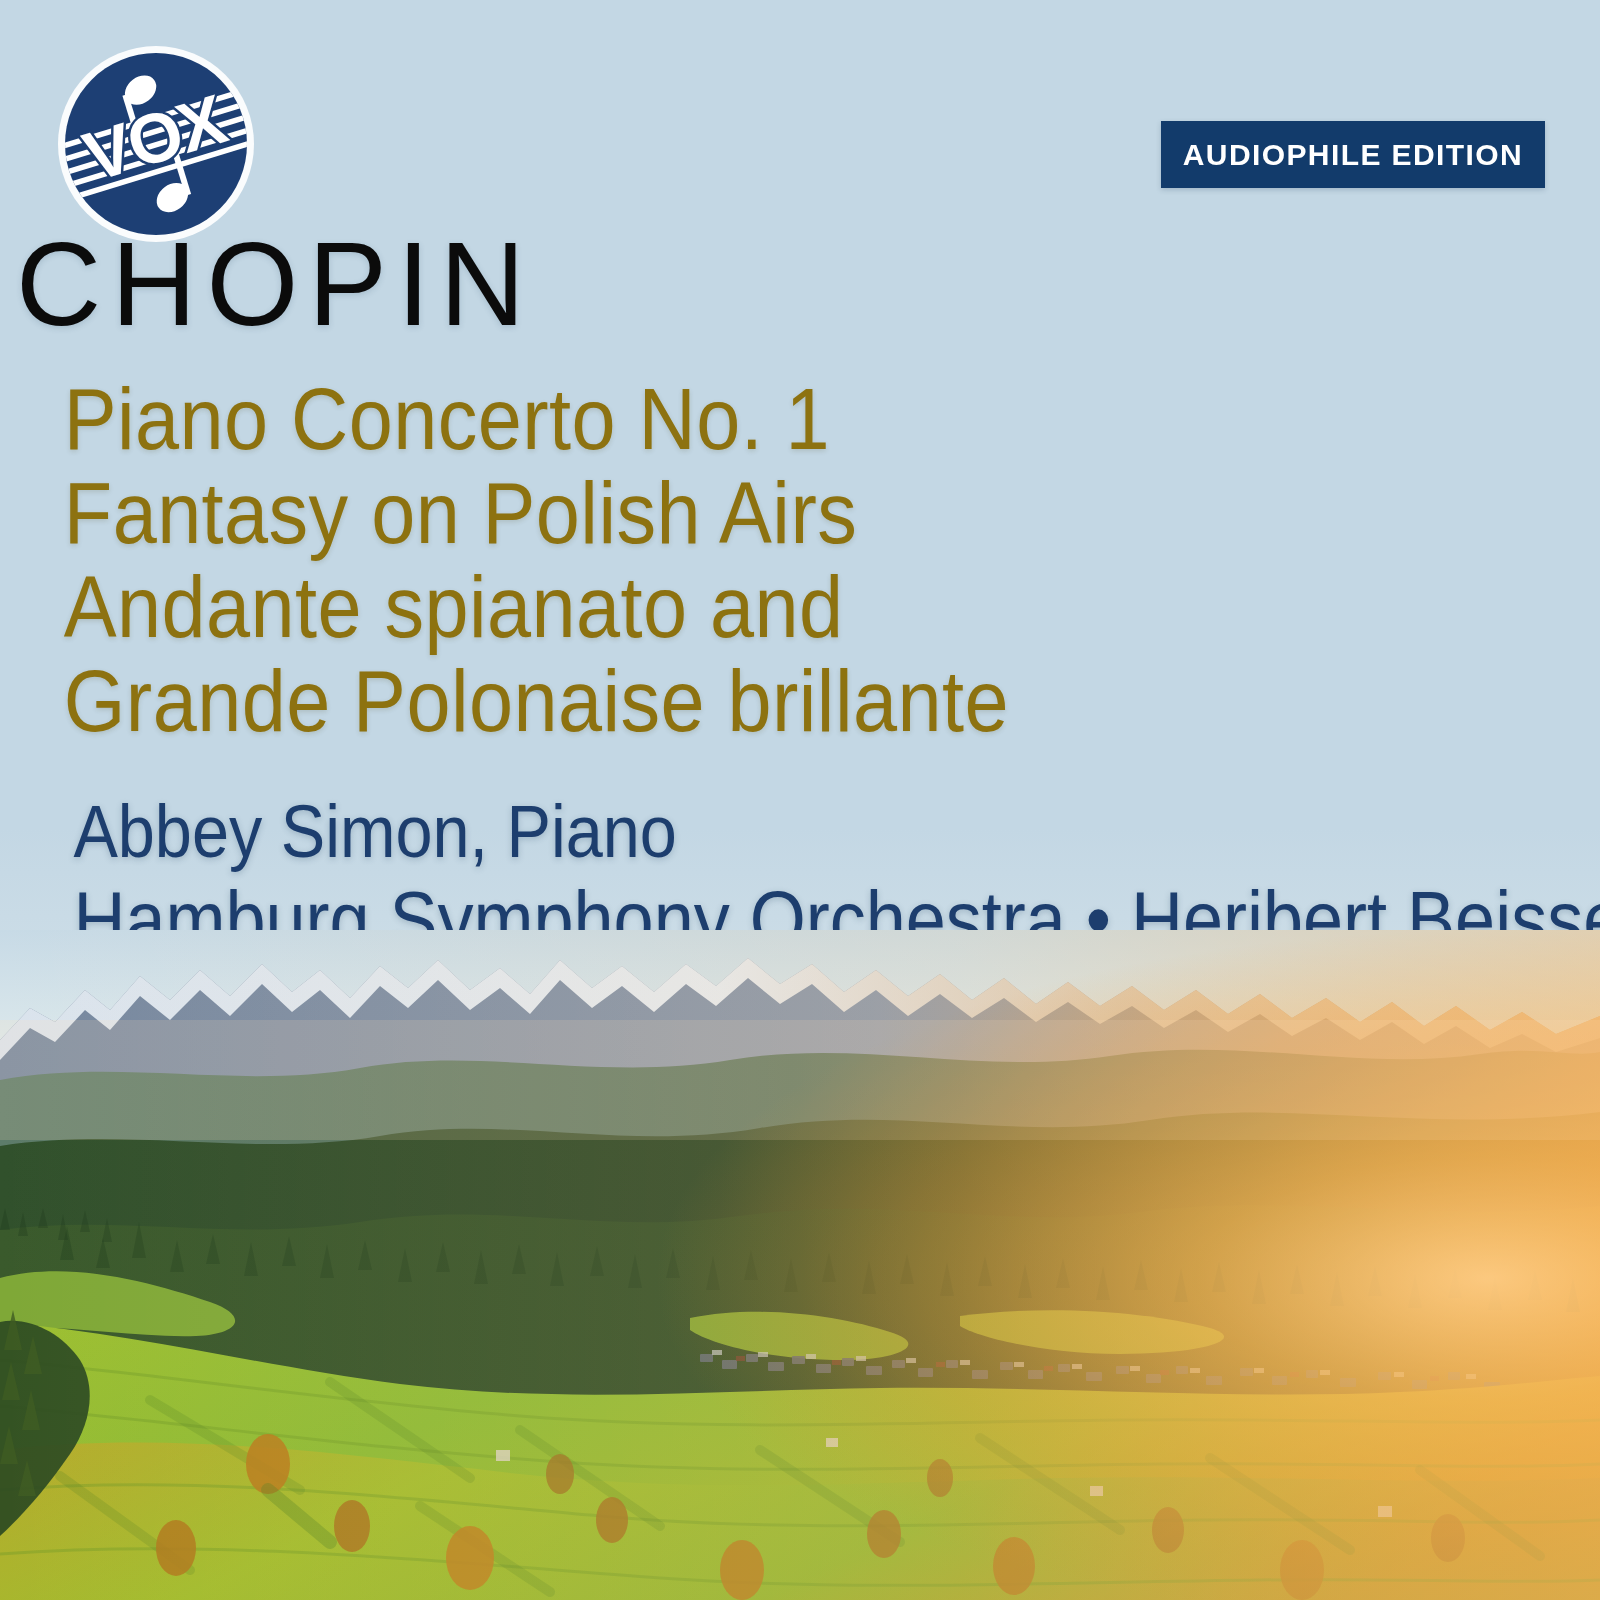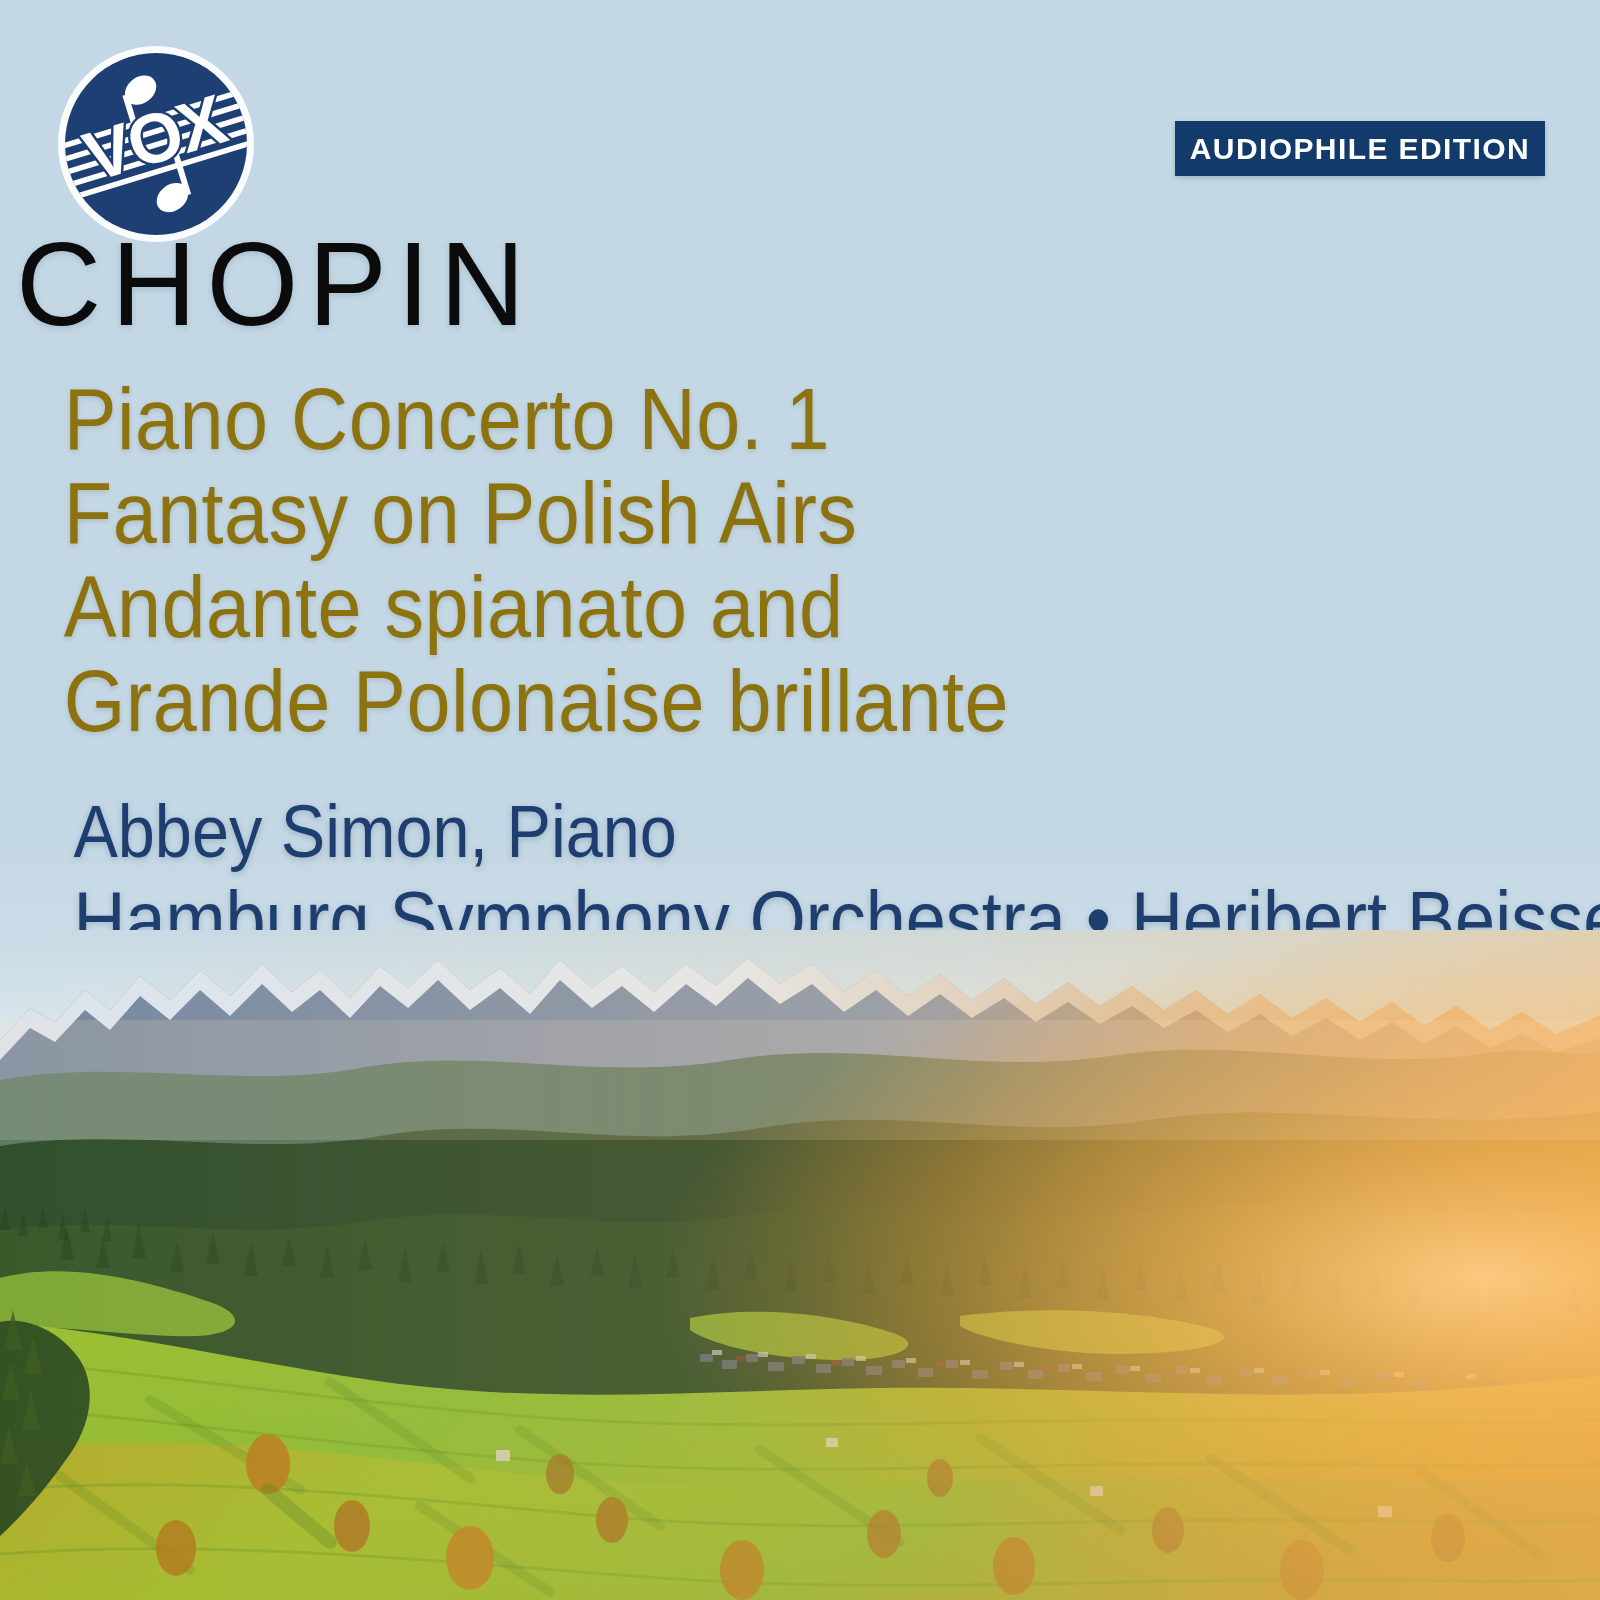--- a/index.html
+++ b/index.html
@@ -20,21 +20,21 @@
     background:linear-gradient(180deg,#c3d7e4 0%,#c3d7e4 82%,#ccdde7 95%,#d6e4ea 100%);
   }
 
   
   .vox-logo{position:absolute;left:56px;top:44px;width:200px;height:200px;}
   .vox-logo svg{display:block;width:200px;height:200px;}
 
   
   .badge{
     position:absolute;right:55px;top:121px;
-    height:55px;padding:0 15px;
+    height:67px;padding:0 22px;
     background:#123b6b;
     display:flex;align-items:center;justify-content:center;
     box-shadow:0 2px 5px rgba(40,70,100,.22);
   }
   .badge span{
     color:#ffffff;font-size:30px;font-weight:700;
     letter-spacing:1.4px;line-height:1;white-space:nowrap;
   }
   .composer{
     position:absolute;left:0;top:225px;width:1600px;

